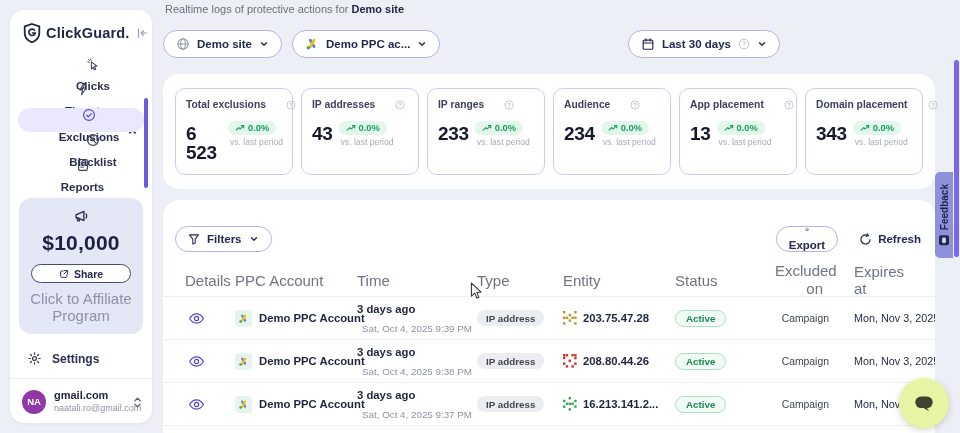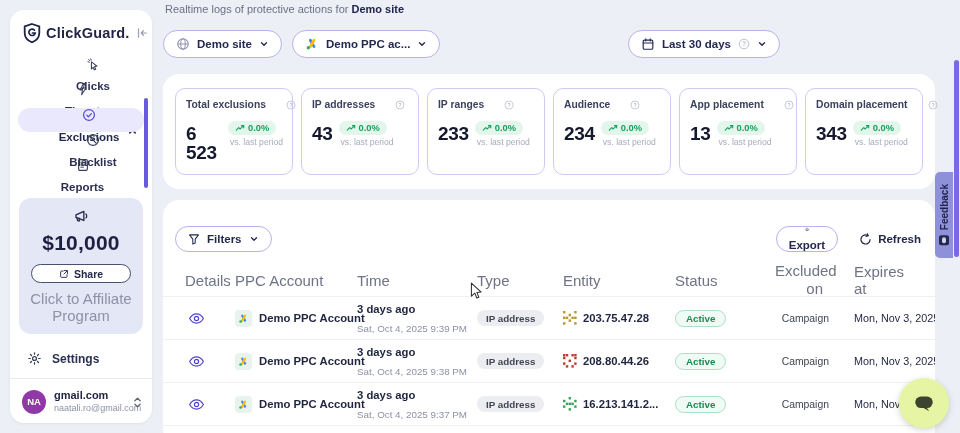--- a/index.html
+++ b/index.html
@@ -140,21 +140,21 @@
   .th-excluded { text-align:right; line-height:1.2; }
   .th-expires { padding-left:25px; }
   .trow { height:43px; border-top:1px solid #eef0f4; font-size:11.5px; }
   .cell-eye { color:#4f46c8; cursor:pointer; padding-left:3px; }
   .cell-eye svg { width:17px; height:11px; display:block; }
   .cell-account { display:flex; align-items:center; gap:7px; min-width:0; }
   .acct-icon { width:17px; height:17px; border-radius:4px; background:#e7f3ec; display:flex; align-items:center; justify-content:center; flex:0 0 auto; }
   .acct-icon svg { width:11px; height:11px; }
   .acct-name { font-weight:700; color:#1f2440; font-size:11.3px; white-space:nowrap; }
   .cell-time .t1 { font-weight:700; color:#1f2440; font-size:11.3px; }
-  .cell-time .t2 { font-size:9.8px; color:#8d91a6; margin-top:8px; }
+  .cell-time .t2 { font-size:9.8px; color:#8d91a6; margin-top:8px;text-align:center; }
   .type-badge { display:inline-block; background:#ecedf1; border-radius:10px; padding:2.5px 9px; font-size:9.8px; font-weight:600; color:#3f4553; }
   .cell-entity { display:flex; align-items:center; gap:6px; font-weight:700; color:#1f2440; font-size:11.3px; white-space:nowrap; }
   .identicon { width:14px; height:14px; flex:0 0 auto; }
   .status-badge { display:inline-block; border:1px solid #abe0c4; background:#effbf4; color:#1d8a52; border-radius:10px; padding:2px 10px; font-size:9.8px; font-weight:700; }
   .cell-excluded { text-align:right; font-size:10.4px; color:#3f4553; }
   .cell-expires { padding-left:25px; font-size:10.8px; font-weight:500; color:#1f2440; white-space:nowrap; }
   .row-partial { height:40px; border-top:1px solid #eef0f4; }
 
   
   .cursor { position:absolute; left:470px; top:282px; width:13px; height:19px; z-index:50; }

